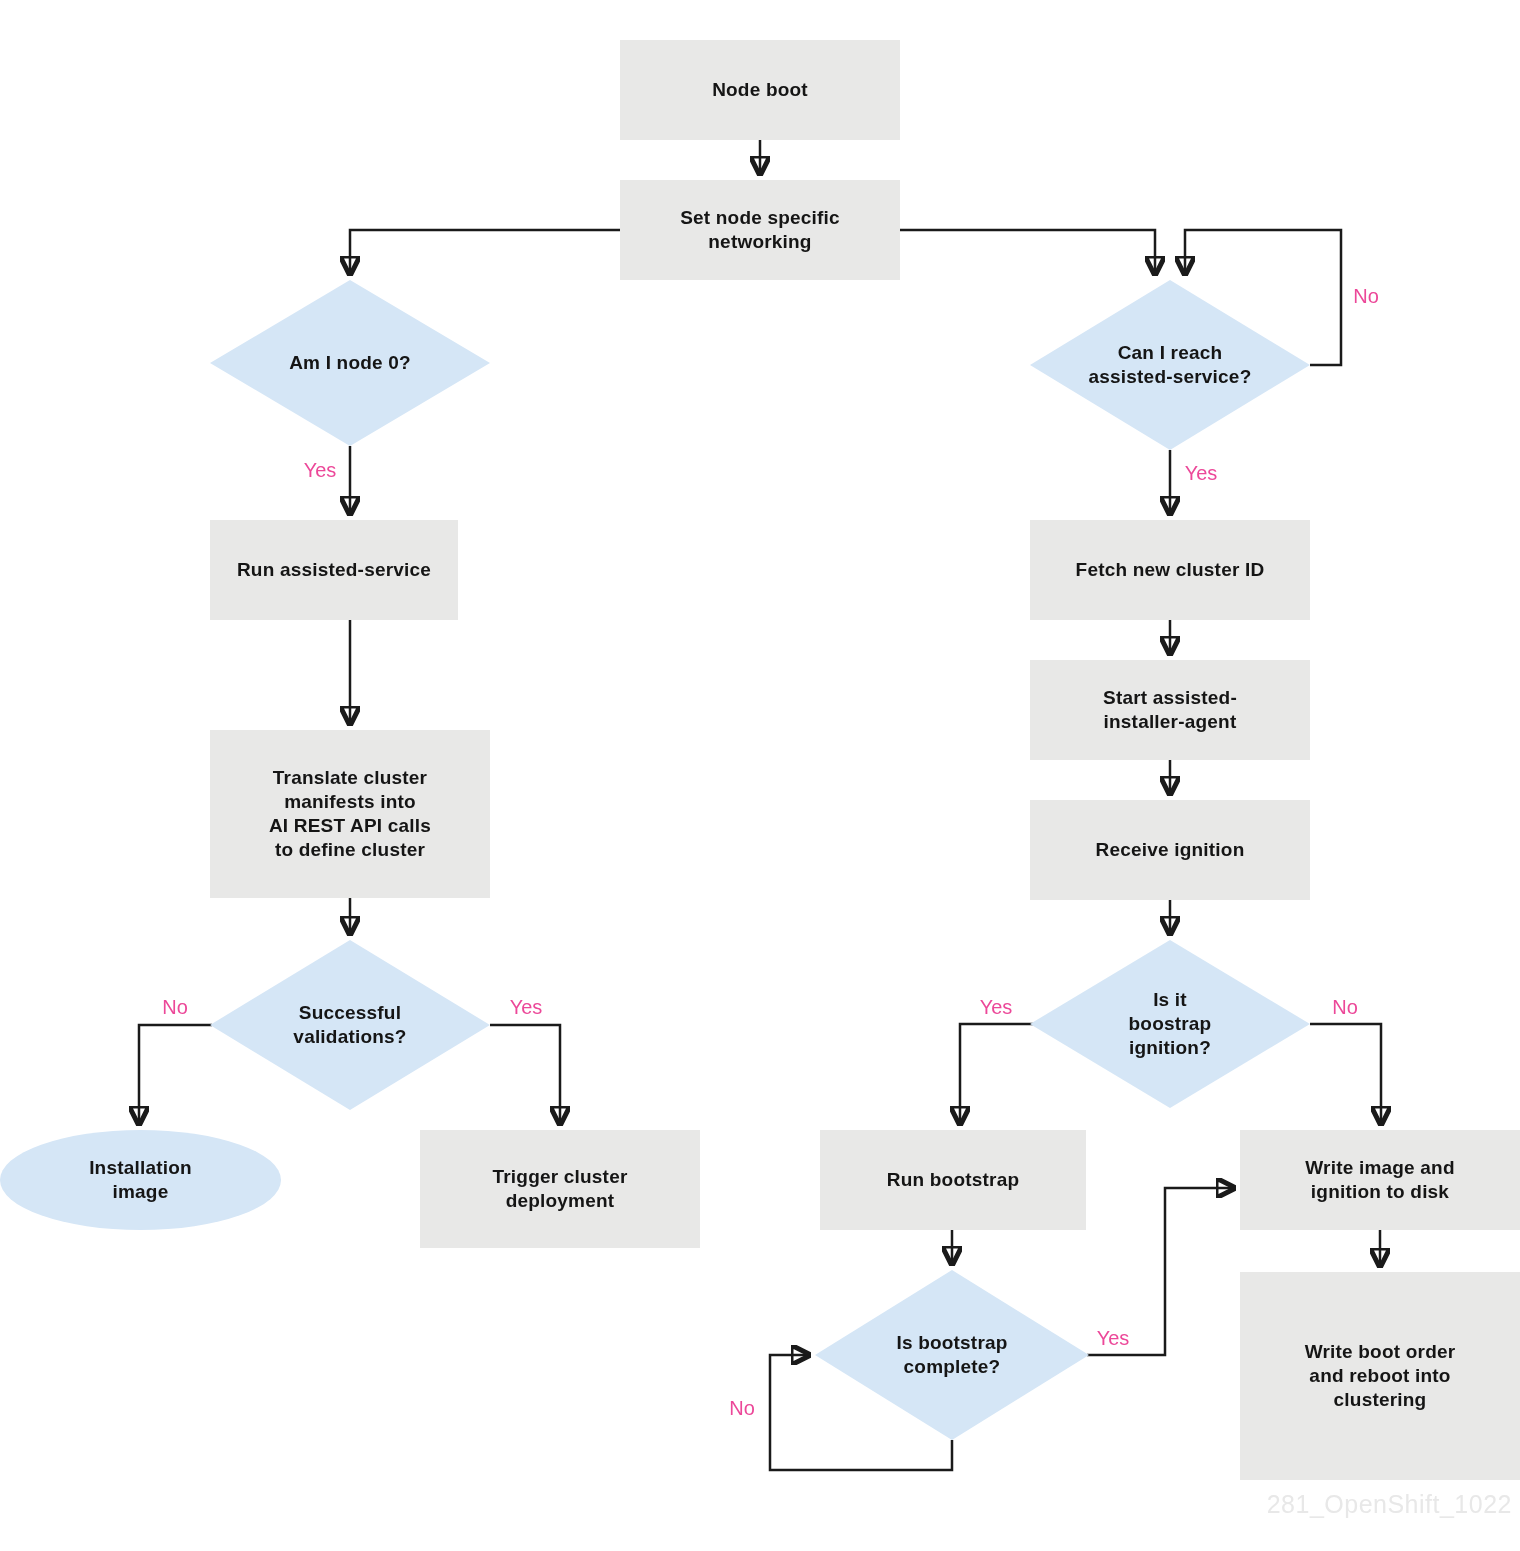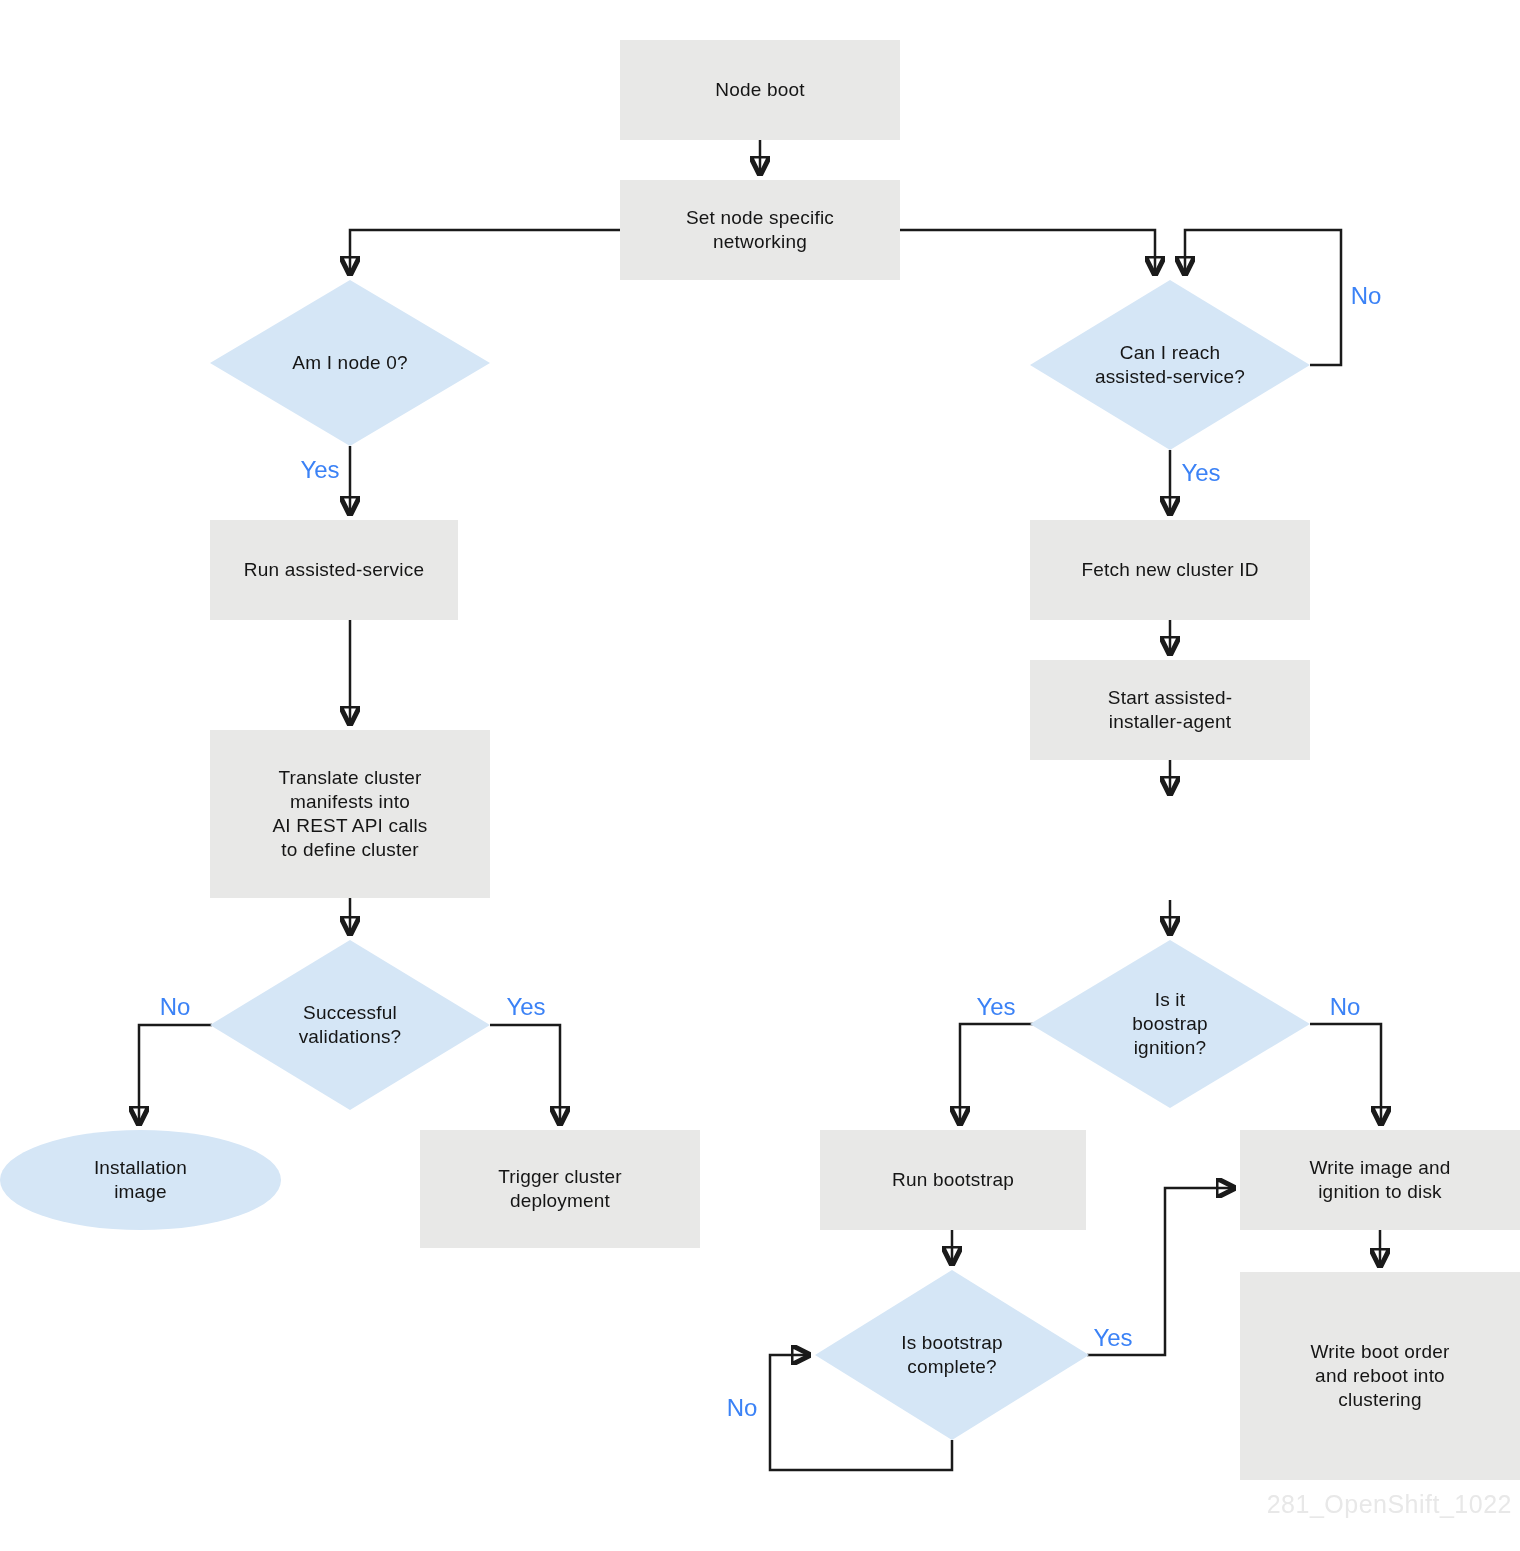--- a/index.html
+++ b/index.html
@@ -11,39 +11,39 @@
     font-family: "Liberation Sans", sans-serif;
     overflow: hidden;
   }
   .node {
     position: absolute;
     display: flex;
     align-items: center;
     justify-content: center;
     text-align: center;
     color: var(--text_color, #151515);
-    font-weight: 400;
+    font-weight: 700;
     font-size: 19px;
     line-height: 1.27;
     letter-spacing: 0.2px;
   }
   .process  { background: var(--process_fill, #e8e8e7); }
   .decision { background: var(--decision_fill, #d5e6f6);
               clip-path: polygon(50% 0, 100% 50%, 50% 100%, 0 50%); }
   .terminal { background: var(--decision_fill, #d5e6f6); border-radius: 50%; }
   .nlabel   { white-space: pre-line; }
   .elabel {
     position: absolute;
     width: 60px;
     height: 26px;
     line-height: 26px;
     text-align: center;
-    font-size: 24px;
+    font-size: 20px;
     font-weight: 400;
-    color: #3b82f6;
+    color: #ec4899;
   }
   .watermark {
     position: absolute;
     right: 8px;
     top: 1490px;
     font-size: 25px;
     font-weight: 400;
     letter-spacing: 0.5px;
     color: var(--watermark_color, #e8e8e8);
   }
@@ -117,20 +117,23 @@
 
   <div class="node process" style="left:1030px;top:520px;width:280px;height:100px">
     <span class="nlabel">Fetch new cluster ID</span>
   </div>
 
   <div class="node process" style="left:1030px;top:660px;width:280px;height:100px">
     <span class="nlabel">Start assisted-
 installer-agent</span>
   </div>
 
+  <div class="node process" style="left:1030px;top:800px;width:280px;height:100px">
+    <span class="nlabel">Receive ignition</span>
+  </div>
 
   <div class="node process" style="left:820px;top:1130px;width:266px;height:100px">
     <span class="nlabel">Run bootstrap</span>
   </div>
 
   <div class="node process" style="left:1240px;top:1130px;width:280px;height:100px">
     <span class="nlabel">Write image and
 ignition to disk</span>
   </div>
 

